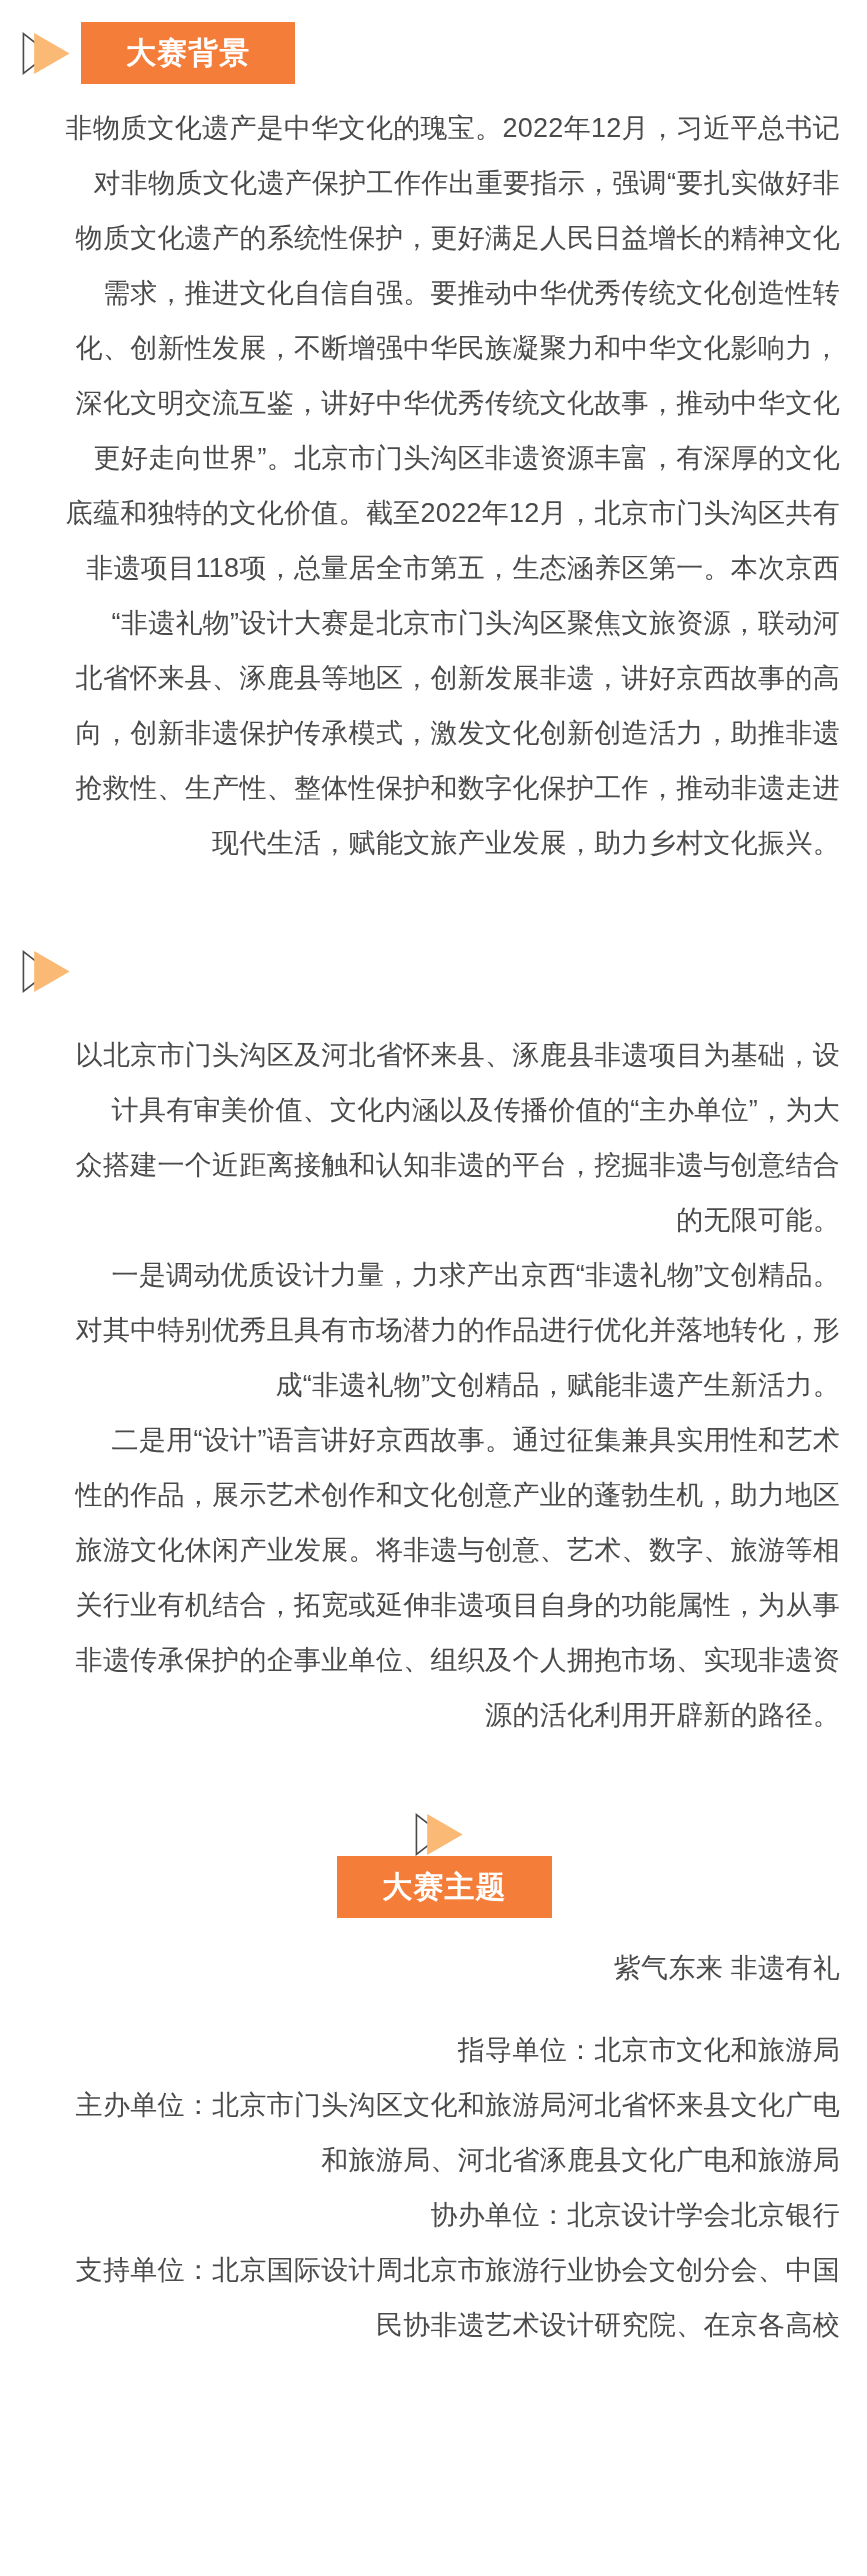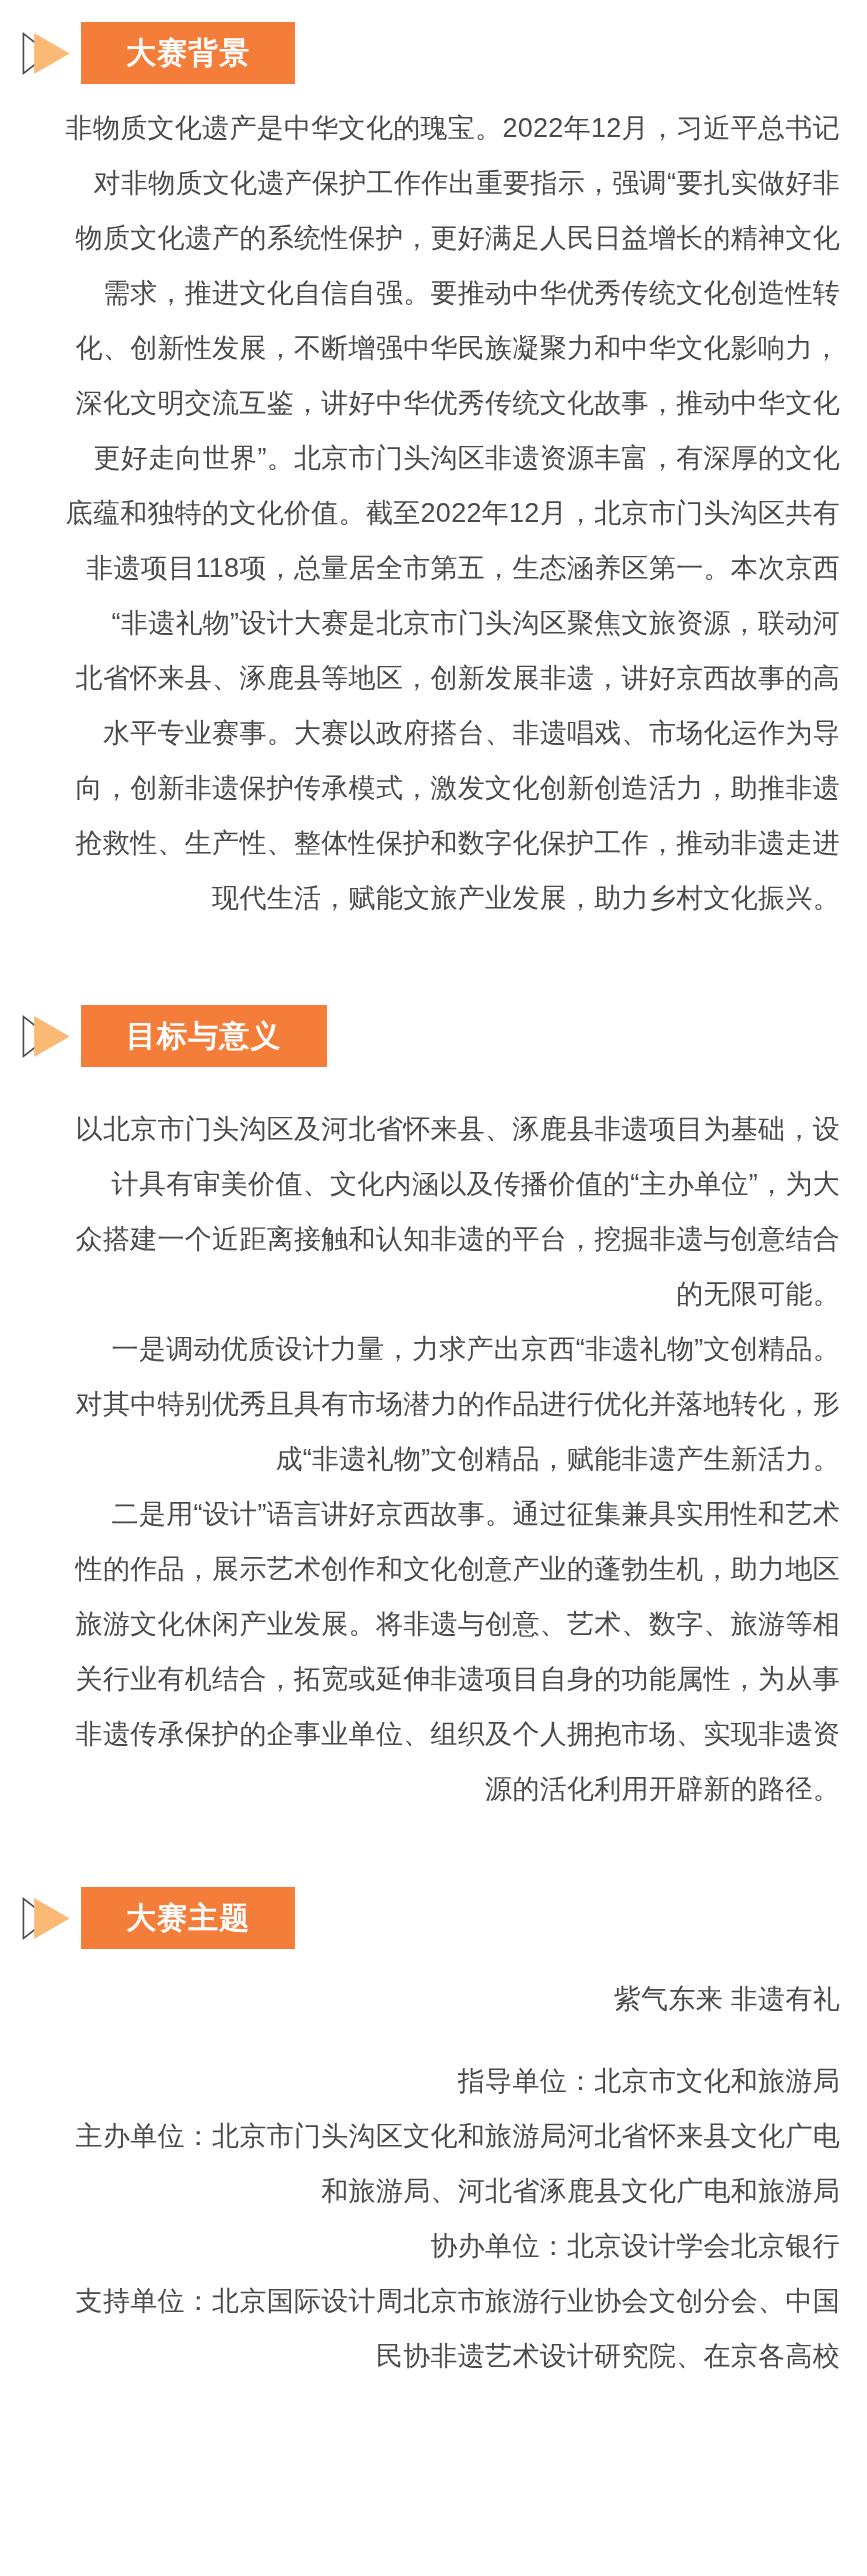--- a/index.html
+++ b/index.html
@@ -49,21 +49,21 @@
     line-height:55px;
     letter-spacing:0.3px;
     text-align:right;
   }
   .text-line{white-space:nowrap;}
   
   #sec0 .hdr-row{margin-top:22px;}
   #sec0 .para{margin-top:17.3px;}
   #sec1 .hdr-row{margin-top:79px;}
   #sec1 .para{margin-top:35px;}
-  #sec2 .hdr-row{margin-top:70px;}
+  #sec2 .hdr-row{margin-top:70px;flex-direction:column;}
   #sec2 .para{margin-top:23px;}
   #sec3 .hdr-row{margin-top:75px;}
   #sec3 .para{margin-top:27px;}
 </style>
 </head>
 <body>
 
 <main class="article">
 
   <section id="sec0">
@@ -81,36 +81,34 @@
         <div class="text-line">对非物质文化遗产保护工作作出重要指示，强调“要扎实做好非</div>
         <div class="text-line">物质文化遗产的系统性保护，更好满足人民日益增长的精神文化</div>
         <div class="text-line">需求，推进文化自信自强。要推动中华优秀传统文化创造性转</div>
         <div class="text-line">化、创新性发展，不断增强中华民族凝聚力和中华文化影响力，</div>
         <div class="text-line">深化文明交流互鉴，讲好中华优秀传统文化故事，推动中华文化</div>
         <div class="text-line">更好走向世界”。北京市门头沟区非遗资源丰富，有深厚的文化</div>
         <div class="text-line">底蕴和独特的文化价值。截至2022年12月，北京市门头沟区共有</div>
         <div class="text-line">非遗项目118项，总量居全市第五，生态涵养区第一。本次京西</div>
         <div class="text-line">“非遗礼物”设计大赛是北京市门头沟区聚焦文旅资源，联动河</div>
         <div class="text-line">北省怀来县、涿鹿县等地区，创新发展非遗，讲好京西故事的高</div>
-        <div class="text-line">水平专业赛事。大赛以政府搭台、非遗唱戏、市场化运作为导</div>
         <div class="text-line">向，创新非遗保护传承模式，激发文化创新创造活力，助推非遗</div>
         <div class="text-line">抢救性、生产性、整体性保护和数字化保护工作，推动非遗走进</div>
         <div class="text-line">现代生活，赋能文旅产业发展，助力乡村文化振兴。</div>
       </div>
   </section>
 
   <section id="sec1">
     <div class="hdr-row">
       <span class="arrow-wrap">
         <svg width="48" height="43" viewBox="0 0 88 80">
           <polygon points="2,3 2,77 50,40" style="fill:#ffffff;stroke:var(--arrow-outline);stroke-width:3"></polygon>
           <polygon points="22,2 22,78 88,40" style="fill:var(--arrow-fill)"></polygon>
         </svg>
       </span>
-      <h2 class="hdr-box">目标与意义</h2>
     </div>
     <div class="para">
         <div class="text-line">以北京市门头沟区及河北省怀来县、涿鹿县非遗项目为基础，设</div>
         <div class="text-line">计具有审美价值、文化内涵以及传播价值的“主办单位”，为大</div>
         <div class="text-line">众搭建一个近距离接触和认知非遗的平台，挖掘非遗与创意结合</div>
         <div class="text-line">的无限可能。</div>
         <div class="text-line">一是调动优质设计力量，力求产出京西“非遗礼物”文创精品。</div>
         <div class="text-line">对其中特别优秀且具有市场潜力的作品进行优化并落地转化，形</div>
         <div class="text-line">成“非遗礼物”文创精品，赋能非遗产生新活力。</div>
         <div class="text-line">二是用“设计”语言讲好京西故事。通过征集兼具实用性和艺术</div>

